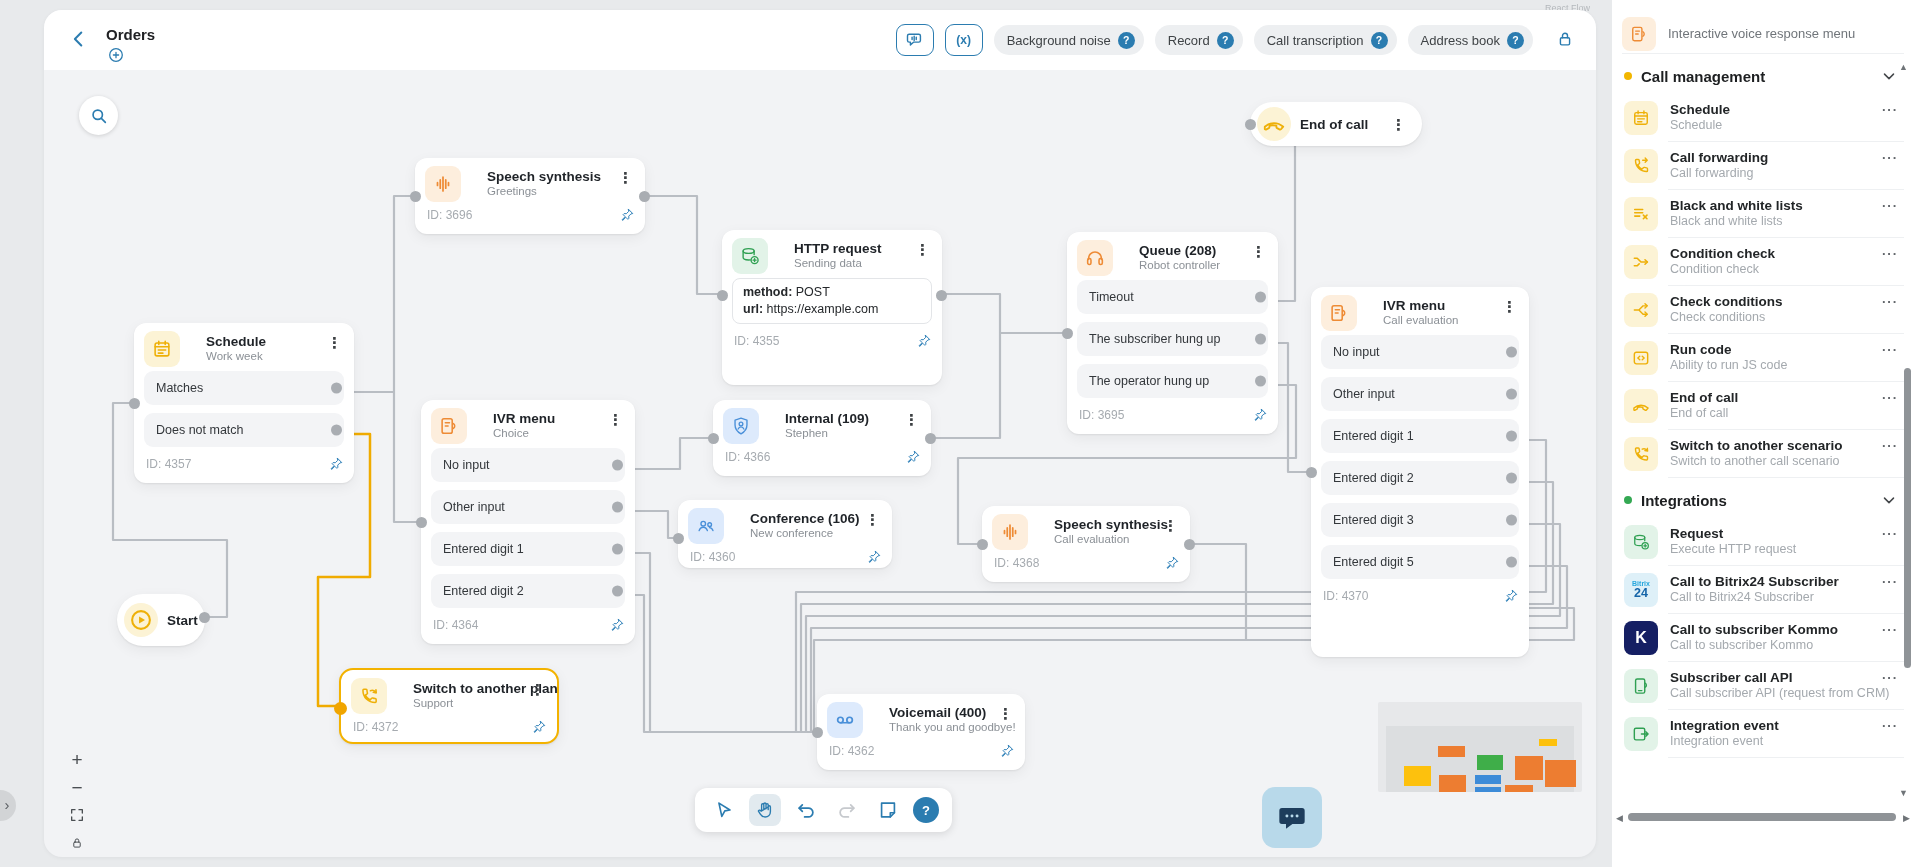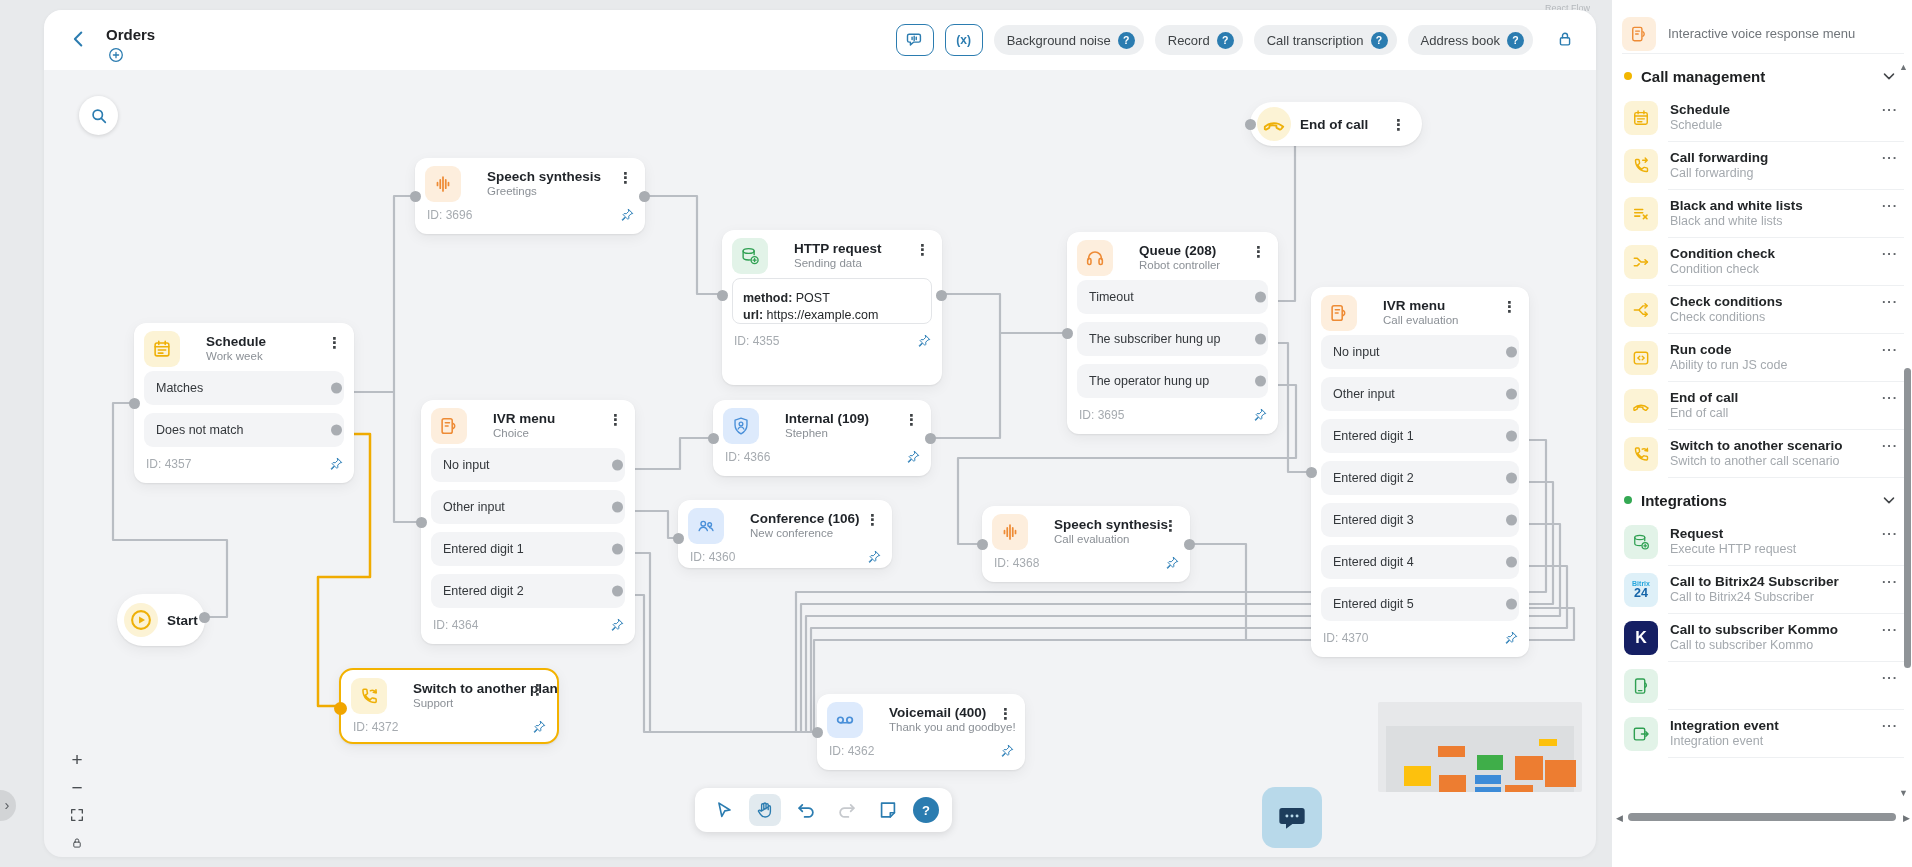--- a/index.html
+++ b/index.html
@@ -26,21 +26,21 @@
 .node{position:absolute;background:#fff;border-radius:12px;box-shadow:0 1px 2px rgba(0,0,0,.07),0 4px 14px rgba(0,0,0,.06);z-index:3}
 .node.selected{border:2px solid #f3b200;border-radius:14px}
 .nhead{display:flex;align-items:flex-start;gap:26px;padding:8px 10px 4px 10px}
 .ibox{width:36px;height:36px;border-radius:9px;flex:none;display:flex;align-items:center;justify-content:center}
 .ntxt{display:flex;flex-direction:column;gap:1px;padding-top:3px;min-width:0}
 .ntitle{font-size:13.5px;font-weight:700;color:#1f2328;white-space:nowrap}
 .nsub{font-size:11.5px;color:#8b9096;white-space:nowrap}
 .kebab{margin-left:auto;background:none;border:none;font-size:15px;font-weight:700;color:#3c4043;cursor:pointer;line-height:1;padding:4px 2px}
 .nrow{position:relative;margin:0 10px 8px 10px;height:34px;background:#f3f4f6;border-radius:9px;display:flex;align-items:center;padding:0 24px 0 12px;font-size:12.5px;color:#33373b}
 .nrow .port{position:absolute;right:2px;top:50%;transform:translateY(-50%)}
-.kvbox{margin:0 10px 8px 10px;border:1px solid #e3e5e8;border-radius:8px;padding:11px 10px;font-size:12.5px;color:#25282b;line-height:1.35;height:46px}
+.kvbox{margin:0 10px 8px 10px;border:1px solid #e3e5e8;border-radius:8px;padding:5px 10px;font-size:12.5px;color:#25282b;line-height:1.35;height:46px}
 .kvbox b{font-weight:700}
 .nfoot{display:flex;align-items:center;justify-content:space-between;padding:0 10px 6px 12px;height:24px}
 .nid{font-size:12px;color:#a6abb0}
 .pinbtn{background:none;border:none;color:#2d7fb8;width:17px;height:17px;cursor:pointer}
 .port{width:11px;height:11px;border-radius:50%;background:#a9adb2}
 .port.abs{position:absolute;z-index:4}
 .port.yel{background:#f0a500;width:13px;height:13px}
 .node.pillnode{border-radius:26px;display:flex;align-items:center;gap:9px;padding:0 14px 0 7px}
 .pcircle{width:34px;height:34px;border-radius:50%;display:flex;align-items:center;justify-content:center;flex:none}
 .plabel{font-size:13.5px;font-weight:700;color:#1f2328;white-space:nowrap}
@@ -326,24 +326,20 @@
    </div>
         <div class="nrow">
      <span>Entered digit 2</span>
      <span class="port"></span>
    </div>
         <div class="nrow">
      <span>Entered digit 3</span>
      <span class="port"></span>
    </div>
         <div class="nrow">
-     <span>Entered digit 4</span>
-     <span class="port"></span>
-   </div>
-        <div class="nrow">
      <span>Entered digit 5</span>
      <span class="port"></span>
    </div>
    <div class="nfoot">
      <span class="nid">ID: 4370</span>
      <button class="pinbtn"><span class="i" style="width:16px;height:16px;color:#2d7fb8">
               <svg viewBox="0 0 24 24" fill="none" stroke="currentColor" stroke-width="1.5" stroke-linecap="round" stroke-linejoin="round">
                 <path d="M14.2 3.4l6.4 6.4-2.7.6-3.3 3.3.2 3.3-1.5 1.5-3.1-3.1-4.7 4.8-1-1 4.8-4.7-3.1-3.1 1.5-1.5 3.3.2 3.3-3.3z"></path>
               </svg>
             </span></button>
@@ -873,20 +869,24 @@
       <div class="sb-item">
     <span class="sbico" style="background:#e2f3e8;color:#2fa052">
           <span class="i" style="width:20px;height:20px;">
             <svg viewBox="0 0 24 24" fill="none" stroke="currentColor" stroke-width="1.7" stroke-linecap="round" stroke-linejoin="round">
               <rect x="5.5" y="3.5" width="11" height="17" rx="2"></rect>
               <path d="M17.2 8.7c1.6 1.1 1.6 3.5 0 4.6"></path>
               <path d="M9 17.5h4"></path>
             </svg>
           </span>
         </span>
+    <span class="sbtxt">
+      <span class="sbtit">Subscriber call API</span>
+      <span class="sbsub">Call subscriber API (request from CRM)</span>
+    </span>
     <span class="sbdots">···</span>
   </div>
       <div class="sb-item">
     <span class="sbico" style="background:#e2f3e8;color:#2fa052">
           <span class="i" style="width:20px;height:20px;">
             <svg viewBox="0 0 24 24" fill="none" stroke="currentColor" stroke-width="1.7" stroke-linecap="round" stroke-linejoin="round">
               <rect x="4" y="5" width="12.5" height="14" rx="2"></rect>
               <path d="M12.5 12h8M17.8 9.2L20.5 12l-2.7 2.8"></path>
             </svg>
           </span>

